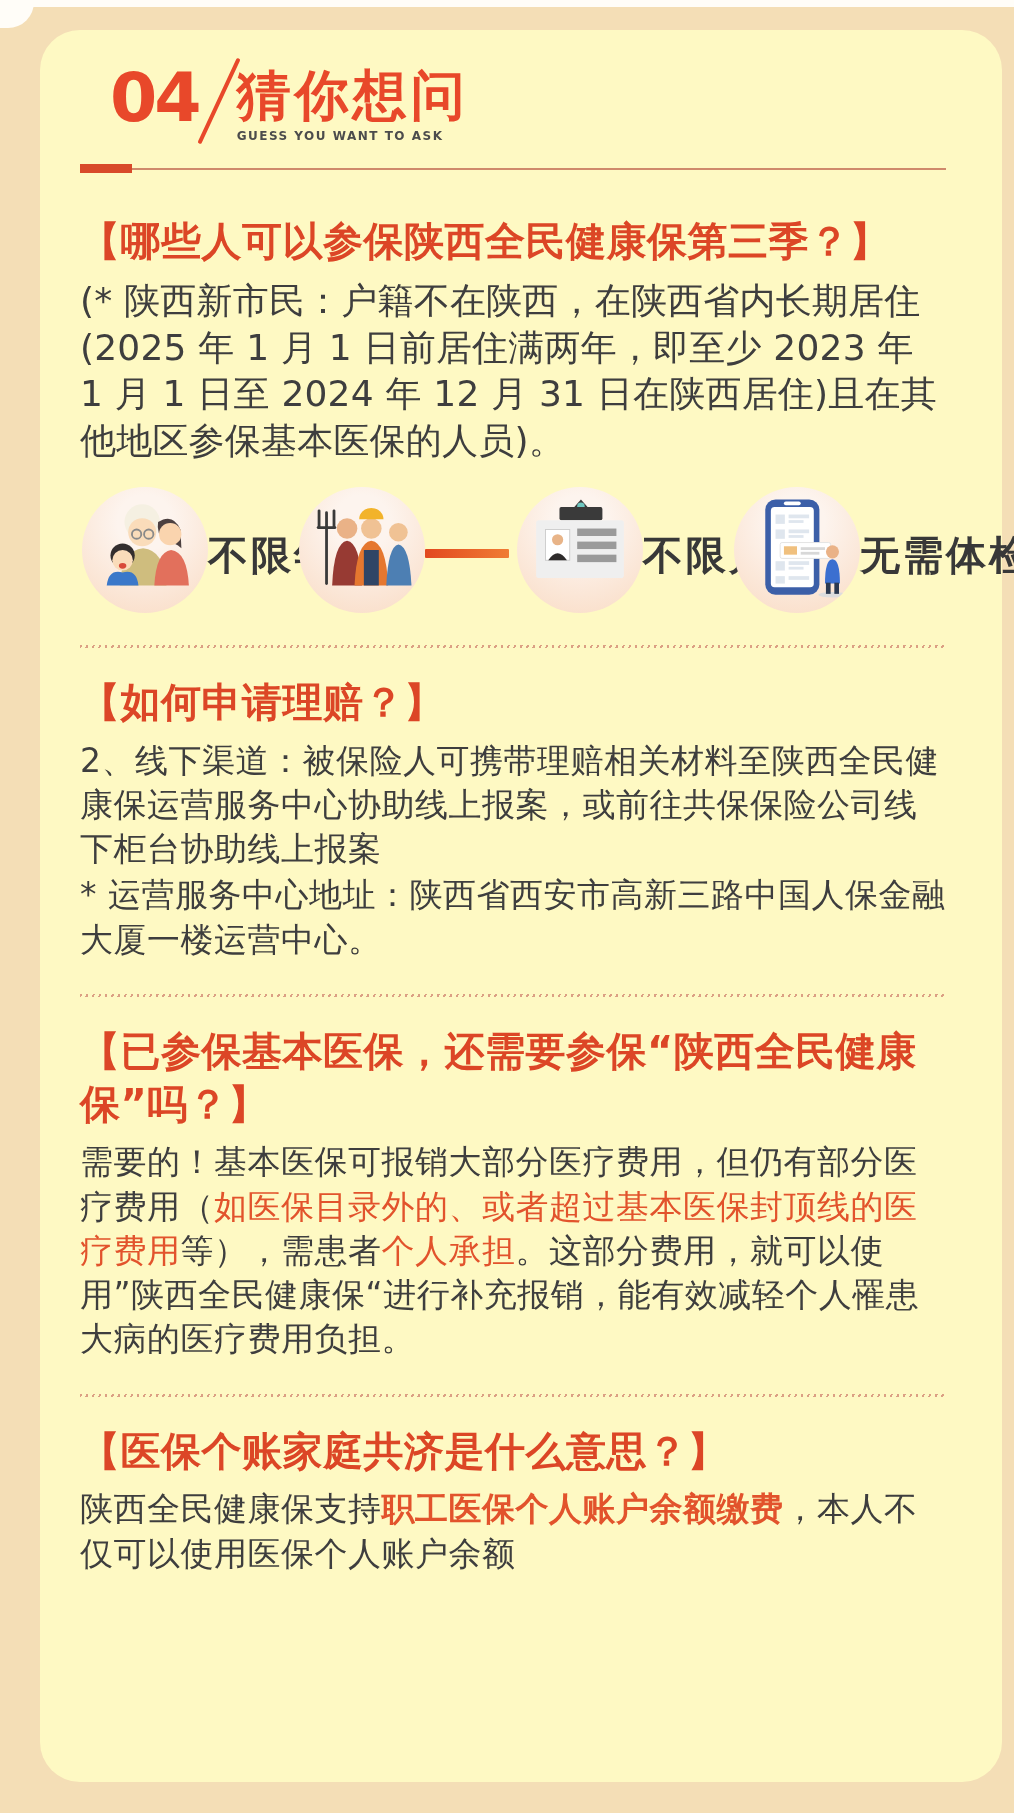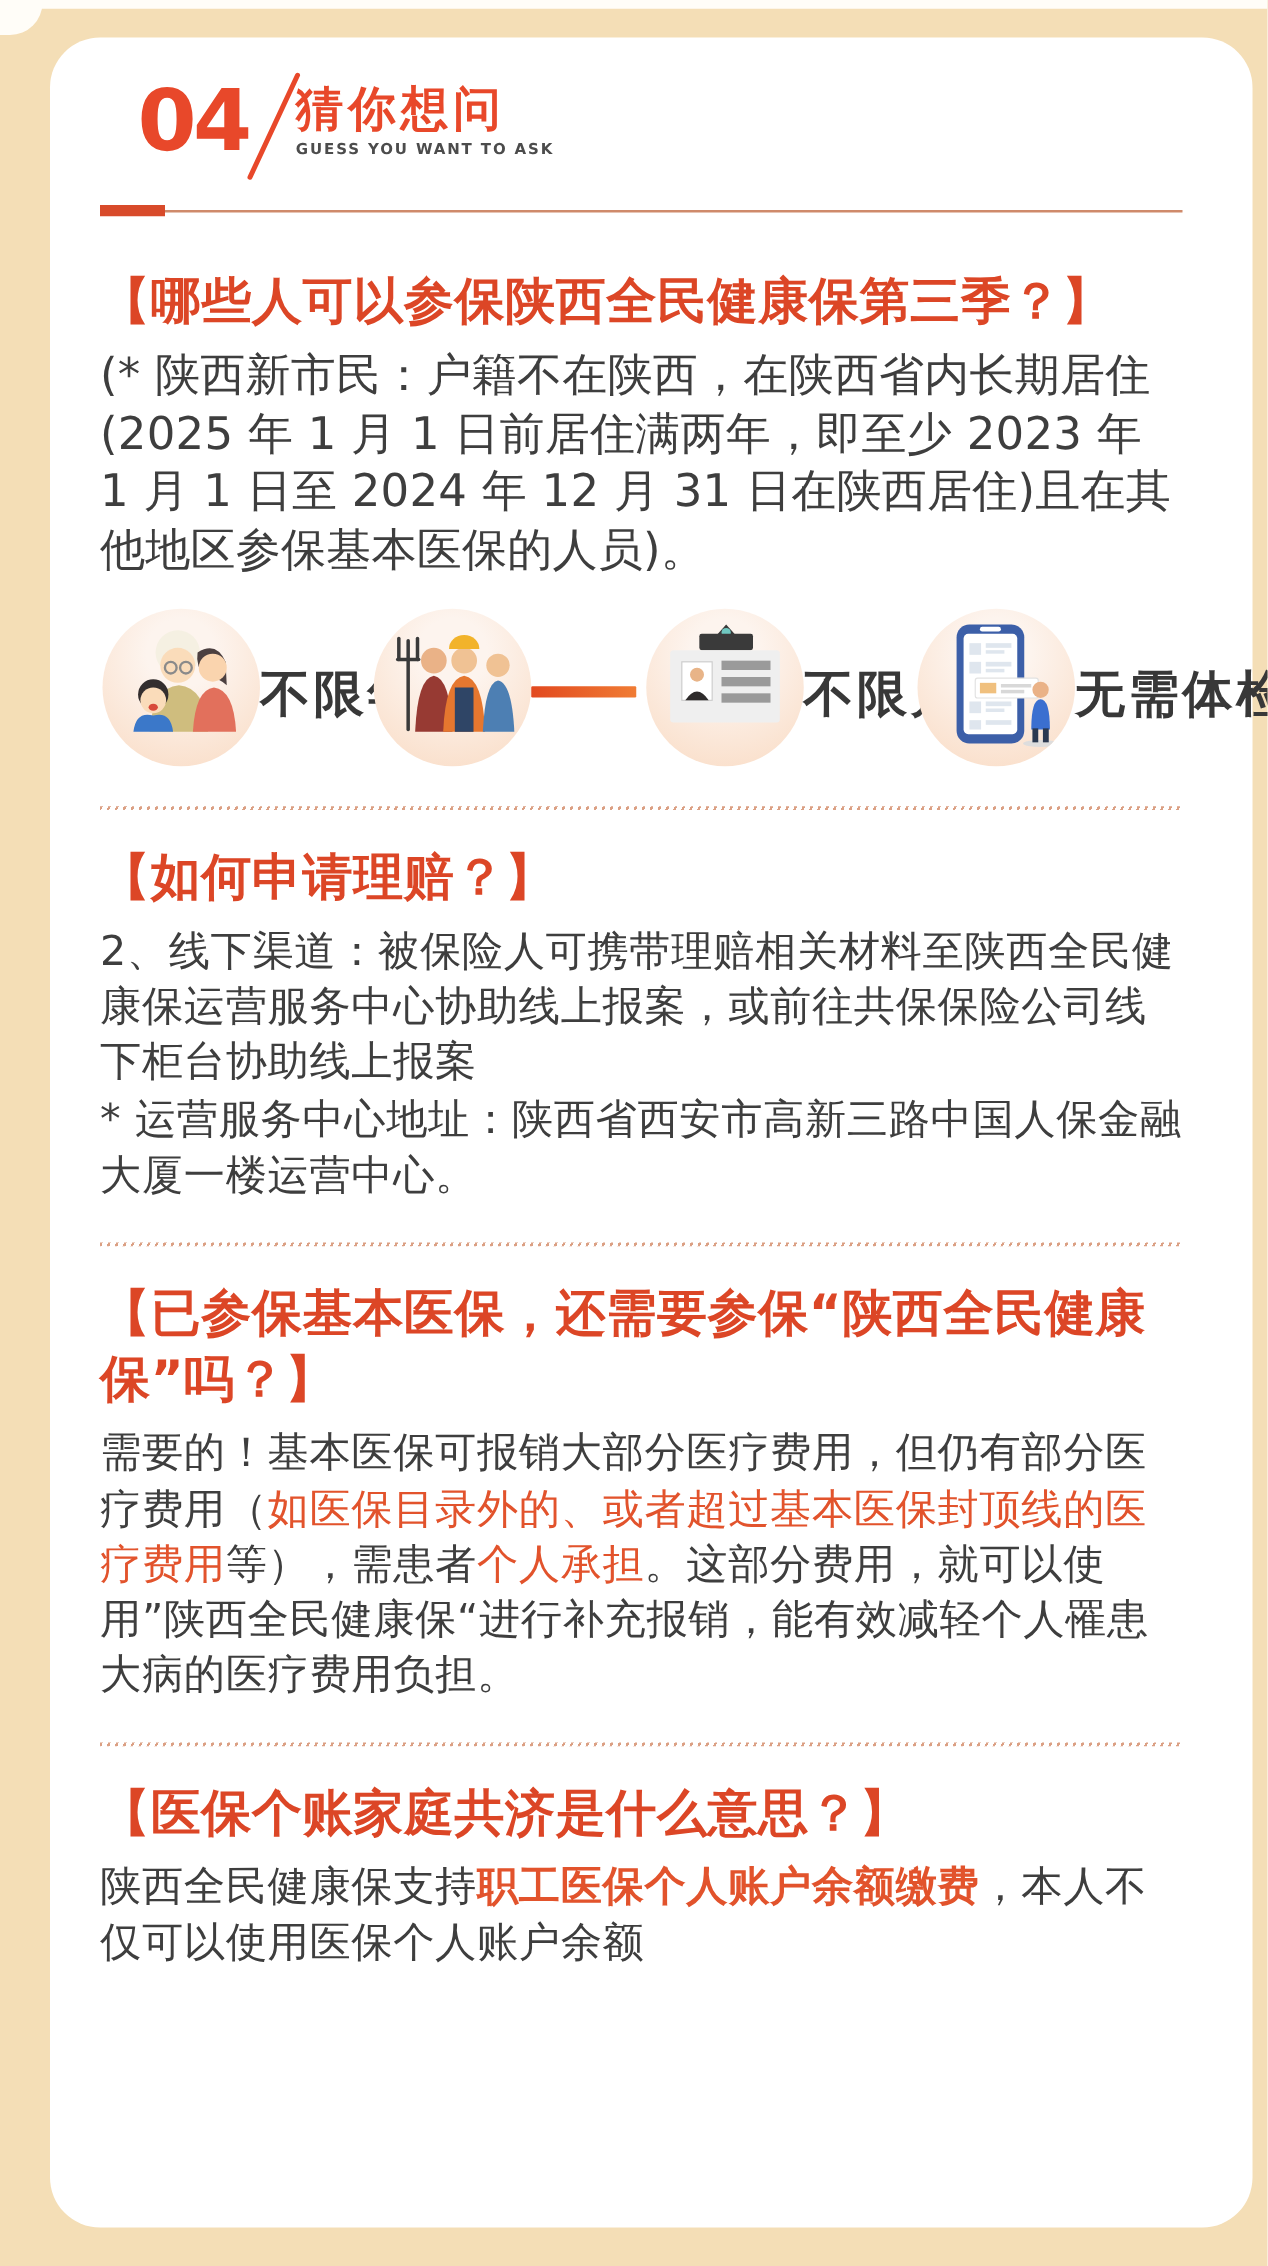--- a/index.html
+++ b/index.html
@@ -5,29 +5,29 @@
   html,body{margin:0;padding:0;}
   body{
     width:1014px;height:1813px;position:relative;overflow:hidden;
     background:#f4deb6;
     font-family:"DejaVu Sans","Liberation Sans",sans-serif;
   }
   .top-strip{position:absolute;top:0;left:0;width:100%;height:7px;background:#fffdf8;}
   .top-corner{position:absolute;top:0;left:0;width:34px;height:28px;background:#fffdf8;border-radius:0 0 26px 0;}
   .card{
     position:absolute;left:40px;top:30px;width:962px;height:1752px;
-    background:#ffffff;border-radius:40px;box-sizing:border-box;
+    background:#fef9c3;border-radius:40px;box-sizing:border-box;
     padding:32px 56px 0 40px;
   }
   
   .h-row{display:flex;align-items:flex-start;margin-left:30px;}
   .h-num{font-size:68px;font-weight:800;color:#e8482a;line-height:1.05;letter-spacing:-3px;}
   .h-slash{width:4px;height:94px;background:#e8482a;transform:rotate(25deg);margin:-8px 16px 0 18px;border-radius:2px;flex:none;}
   .h-titles{padding-top:6px;}
-  .h-title{font-size:38px;font-weight:900;color:#e8482a;letter-spacing:4px;line-height:1.05;}
+  .h-title{font-size:54px;font-weight:900;color:#e8482a;letter-spacing:4px;line-height:1.05;}
   .h-sub{font-size:12px;font-weight:700;color:#4c4c4c;letter-spacing:1.5px;margin-top:4px;}
   .h-line{display:flex;align-items:center;margin-top:16px;}
   .h-line-thick{width:52px;height:9px;background:#d84a2a;flex:none;}
   .h-line-thin{flex:1;height:2px;background:#cf8a6b;}
   
   section{margin:0;}
   .q-title{
     font-size:40px;font-weight:800;color:#dc4626;line-height:1.32;
     margin:0 0 10px 0;letter-spacing:0.5px;
   }

